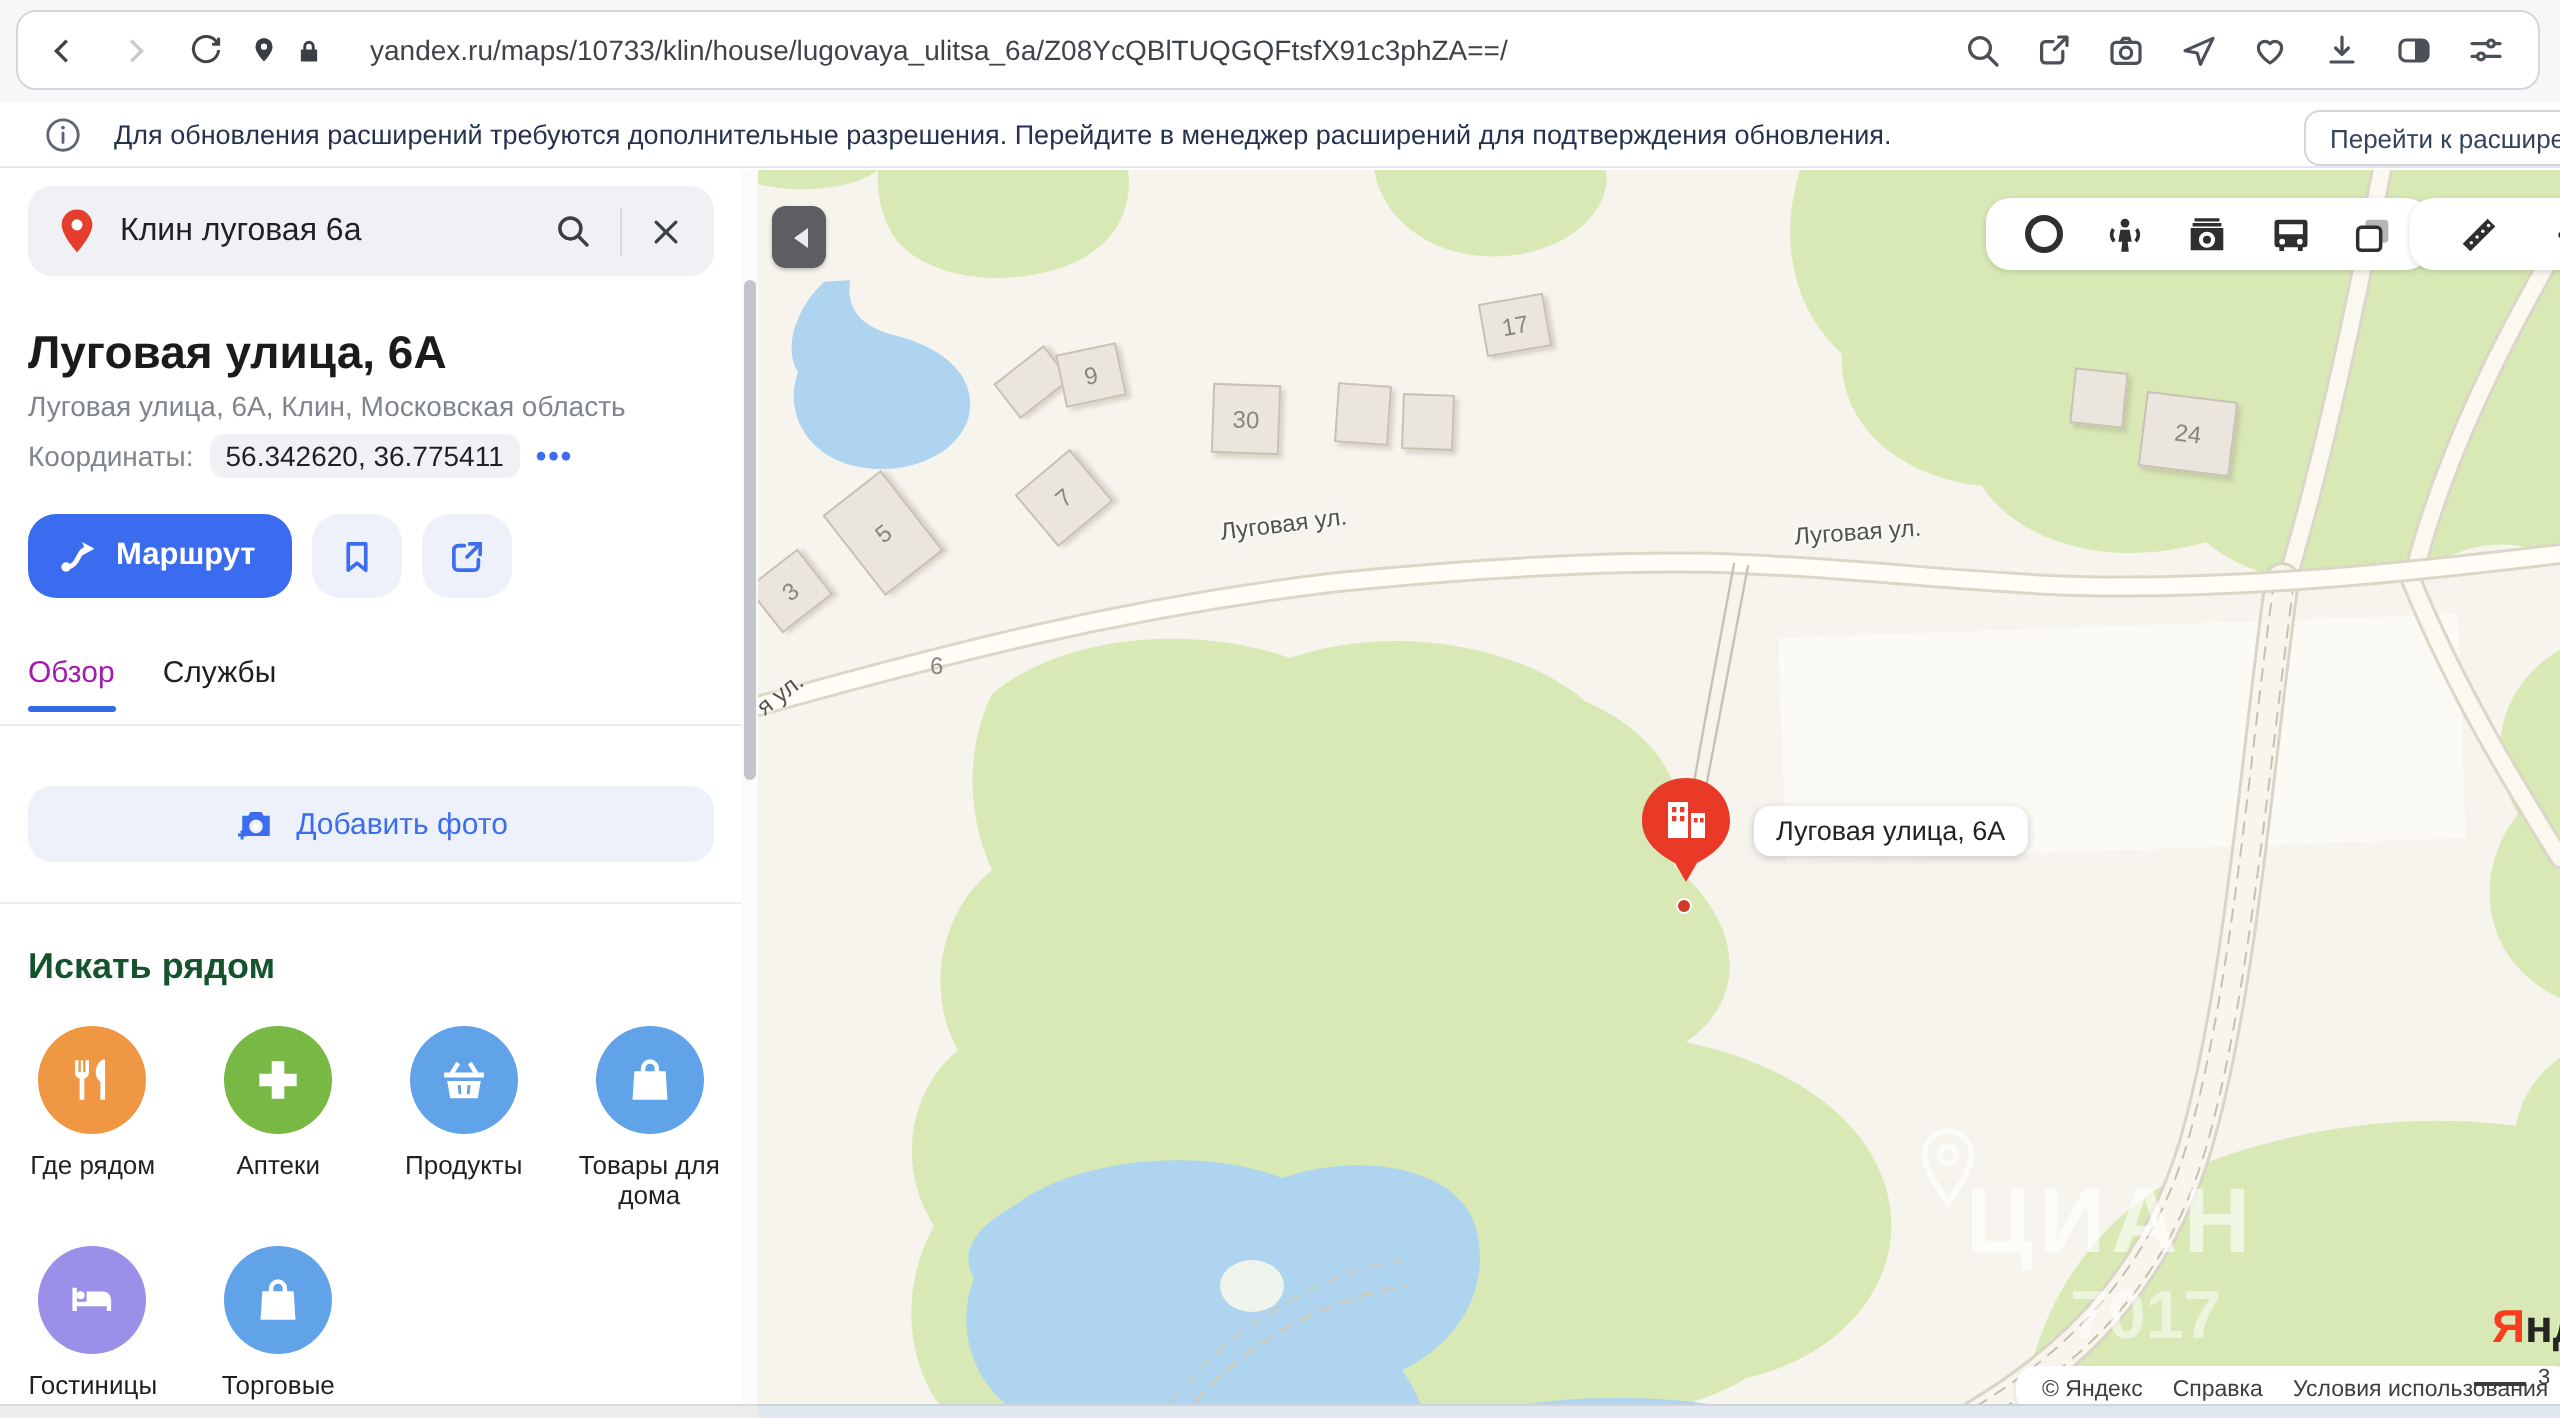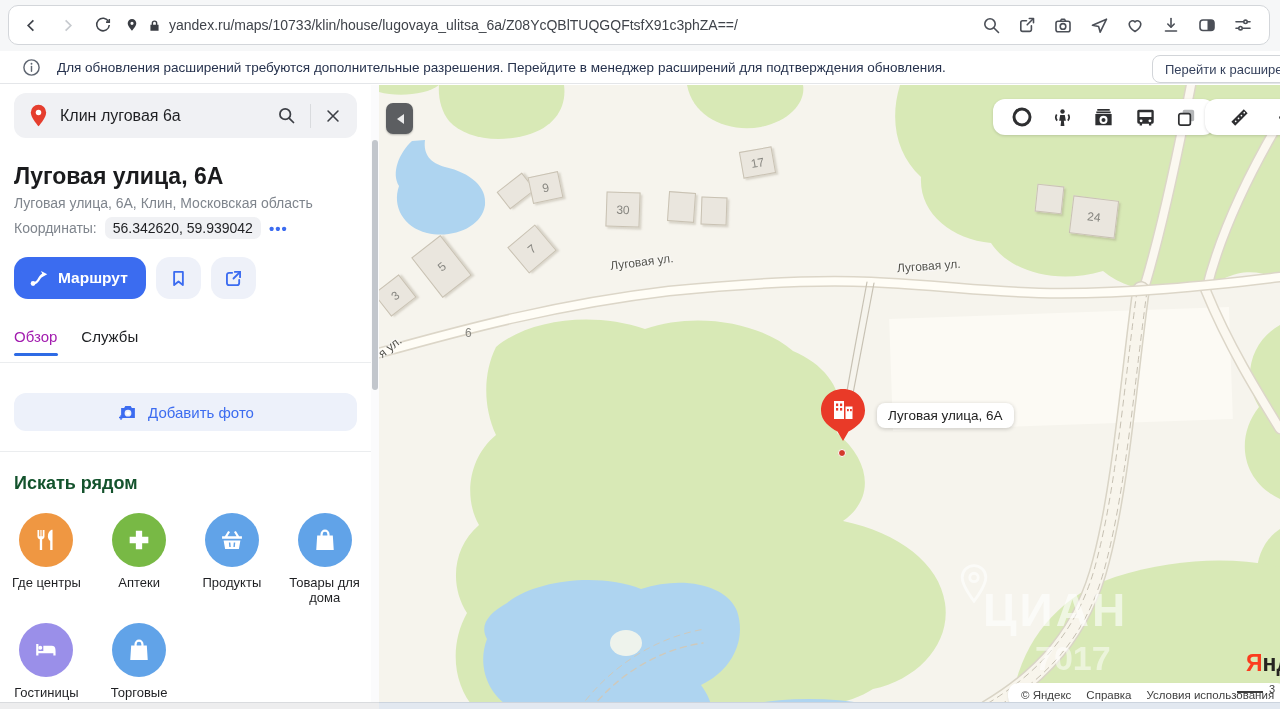--- a/index.html
+++ b/index.html
@@ -3,21 +3,21 @@
 <meta charset="utf-8">
 <style>
   html,body{margin:0;padding:0;width:1280px;height:709px;overflow:hidden;
     font-family:"Liberation Sans","DejaVu Sans",sans-serif;background:#fff;}
   
   .browser{position:absolute;top:0;left:0;width:1280px;height:51px;background:#f6f7f8;}
   .smartbox{position:absolute;left:8px;top:5px;width:1262px;height:40px;background:#fff;
     border:1px solid #d3d6da;border-radius:10px;display:flex;align-items:center;box-sizing:border-box;}
   .navicons{display:flex;align-items:center;gap:16px;padding-left:12px;}
   .navicons span{display:inline-flex;width:20px;height:20px;align-items:center;justify-content:center;cursor:pointer;}
-  .urlblock{display:flex;align-items:flex-start;gap:8px;margin-left:12px;flex:1;min-width:0;}
+  .urlblock{display:flex;align-items:flex-start;gap:24px;margin-left:12px;flex:1;min-width:0;}
   .urltext{font-size:14px;color:#3f434a;white-space:nowrap;overflow:hidden;}
   .actions{display:flex;align-items:center;gap:15px;padding-right:16px;margin-left:auto;}
   .actions span{display:inline-flex;width:21px;height:21px;align-items:center;justify-content:center;cursor:pointer;}
   
   .notify{position:absolute;top:51px;left:0;width:1280px;height:33px;background:#fff;
     border-bottom:1px solid #e4e6e9;display:flex;align-items:center;box-sizing:border-box;}
   .notify-icon{margin-left:22px;display:inline-flex;}
   .notify-text{margin-left:16px;font-size:13.5px;color:#26324d;}
   .notify-btn{position:absolute;left:1152px;top:4px;height:26px;background:#fff;border:1px solid #d2d5d9;
     border-radius:8px;font-size:13px;color:#36425d;display:flex;align-items:center;padding:0 12px;
@@ -229,21 +229,21 @@
       <svg width="18" height="18" viewBox="0 0 20 20" stroke="#3c3f45" stroke-width="1.8" stroke-linecap="round">
         <path d="M4.5 4.5l11 11M15.5 4.5l-11 11"></path>
         </svg>
     </span>
   </div>
 
   <div class="place-title">Луговая улица, 6А</div>
   <div class="place-address">Луговая улица, 6А, Клин, Московская область</div>
   <div class="coords-row">
     <span class="coords-label">Координаты:</span>
-    <span class="coords-chip">56.342620, 59.939042</span>
+    <span class="coords-chip">56.342620, 36.775411</span>
     <span class="coords-more">•••</span>
   </div>
 
   <div class="btnrow">
     <div class="route-btn">
       <span style="display:inline-flex;">
         <svg width="22" height="22" viewBox="0 0 24 24">
             <circle cx="5.5" cy="18" r="2.6" fill="#fff"></circle>
         <path d="M5.5 18c7.5 0 6-10 12-10" stroke="#fff" stroke-width="2.6" fill="none"></path>
         <path d="M14.2 4.3L21 8l-6.8 3.7 1.6-3.7z" fill="#fff"></path>
@@ -290,21 +290,21 @@
   <div class="section-divider"></div>
   <div class="nearby-heading">Искать рядом</div>
   <div class="cats" id="cats">
       <div class="cat">
         <span class="cat-circle" style="background: rgb(239, 151, 66);">
           <svg viewBox="0 0 24 24" fill="#fff">
             <path d="M7.2 3.5v5.2h-1V3.5H4.7v5.4c0 1.2.8 2.2 2 2.5v9.1h2v-9.1c1.2-.3 2-1.3 2-2.5V3.5H9.2v5.2h-1V3.5H7.2z"></path>
             <path d="M16.8 3.2c-1.9.7-3.2 3-3.2 5.5 0 1.8.8 3.3 2 4v7.8h2V3.2h-.8z"></path>
           </svg>
         </span>
-        <span class="cat-label">Где центры</span>
+        <span class="cat-label">Где рядом</span>
       </div>
       <div class="cat">
         <span class="cat-circle" style="background: rgb(120, 185, 69);">
           <svg viewBox="0 0 24 24" fill="#fff">
             <path d="M9.3 4h5.4v5.3H20v5.4h-5.3V20H9.3v-5.3H4V9.3h5.3z"></path>
           </svg>
         </span>
         <span class="cat-label">Аптеки</span>
       </div>
       <div class="cat">

